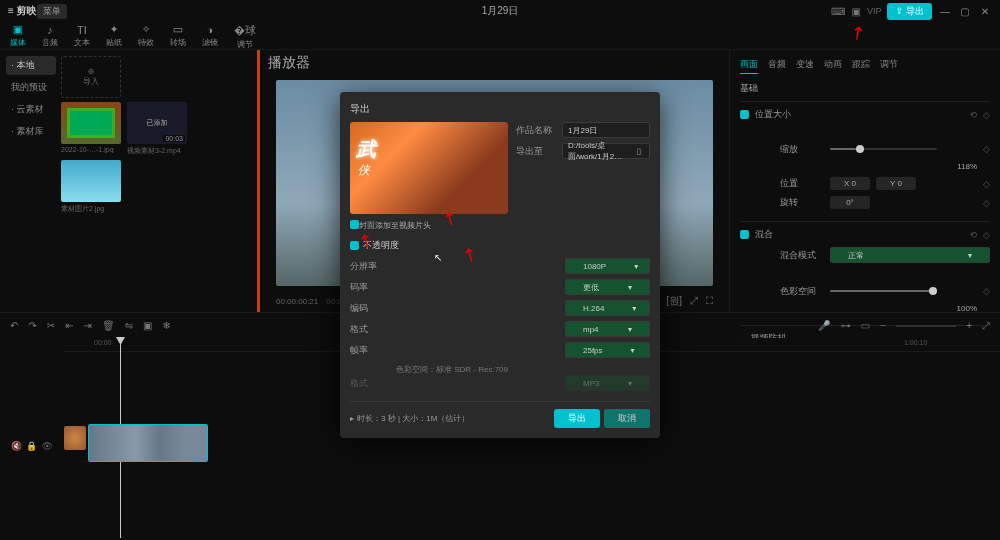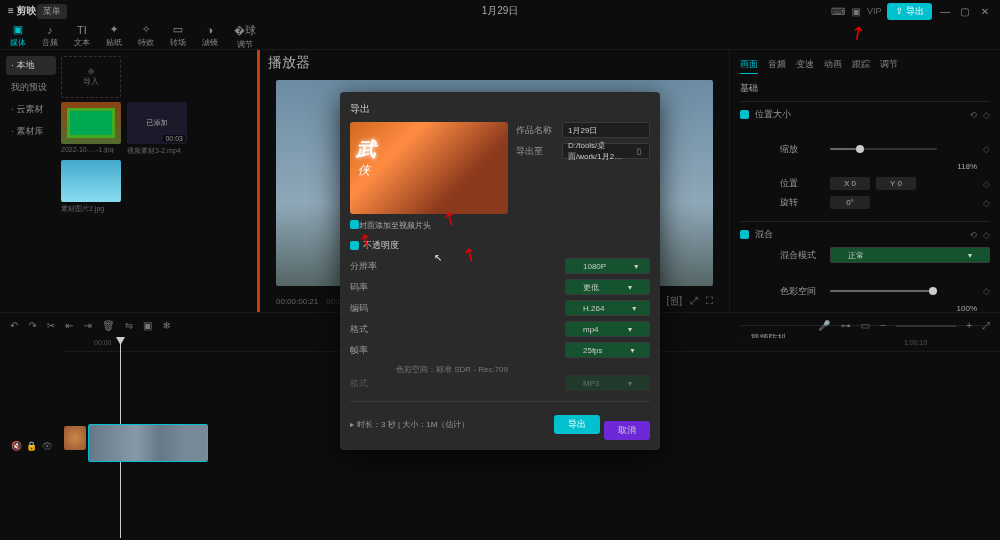--- a/index.html
+++ b/index.html
@@ -76,21 +76,21 @@
 .m-folder{width:14px;text-align:center;color:#999;}
 .modal-check{clear:both;padding-top:6px;display:flex;align-items:flex-start;font-size:8px;color:#aaa;}
 .chk{width:9px;height:9px;background:#00c1cd;border-radius:2px;}
 .section-title{font-size:9px;color:#ccc;margin:8px 0 6px;display:flex;align-items:center;gap:4px;}
 .dd{width:85px;background:#14532d;border:1px solid #3a3a3a;border-radius:2px;padding:2px 17px;font-size:8px;color:#ccc;height:16px;display:flex;align-items:center;justify-content:space-between;margin-left:auto;gap:28px;}
 .info-text{font-size:8px;color:#777;margin:6px 0 0 46px;}
 .modal-footer{border-top:1px solid #3a3a3a;margin-top:10px;padding-top:7px;display:flex;align-items:center;}
 .footer-info{font-size:8px;color:#999;display:flex;align-items:center;gap:3px;}
 .btn{padding:3px 14px;border-radius:3px;font-size:9px;margin-left:4px;}
 .btn-primary{background:#00c1cd;color:#fff;}
-.btn-default{background:#6d28d9;color:#ccc;margin-top:12px;}
+.btn-default{background:#0f766e;color:#ccc;}
 .arrow{position:absolute;color:#e00;font-size:18px;pointer-events:none;z-index:200;}
 </style>
 </head>
 <body>
 
 <div class="topbar">
   <span class="logo">≡ 剪映</span>
   <span class="save-btn">菜单</span>
   <span class="title-center">1月29日</span>
   <div class="topbar-right">

